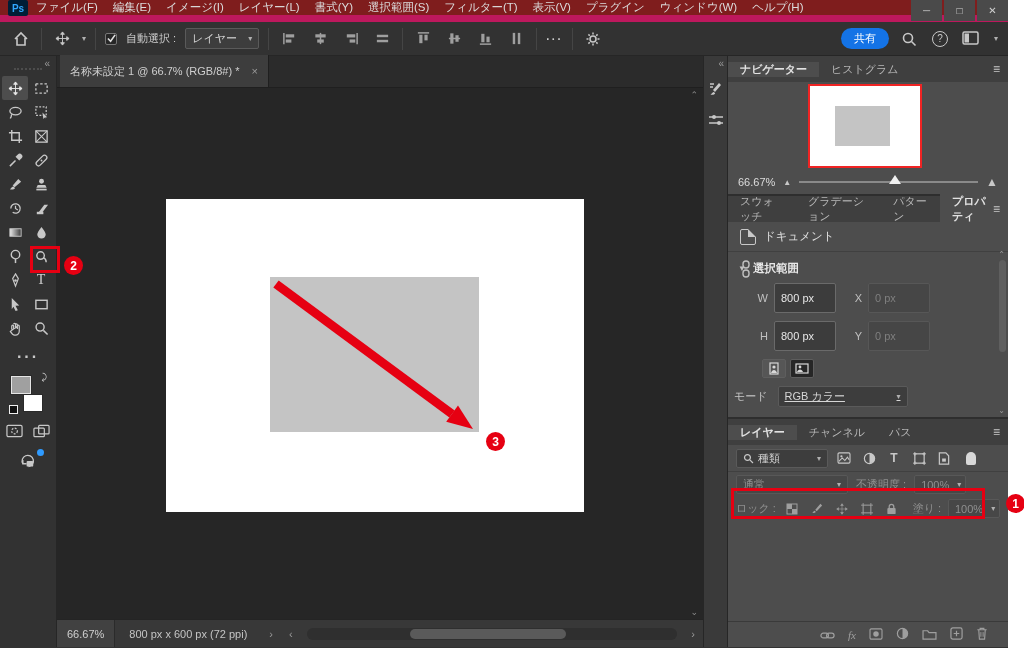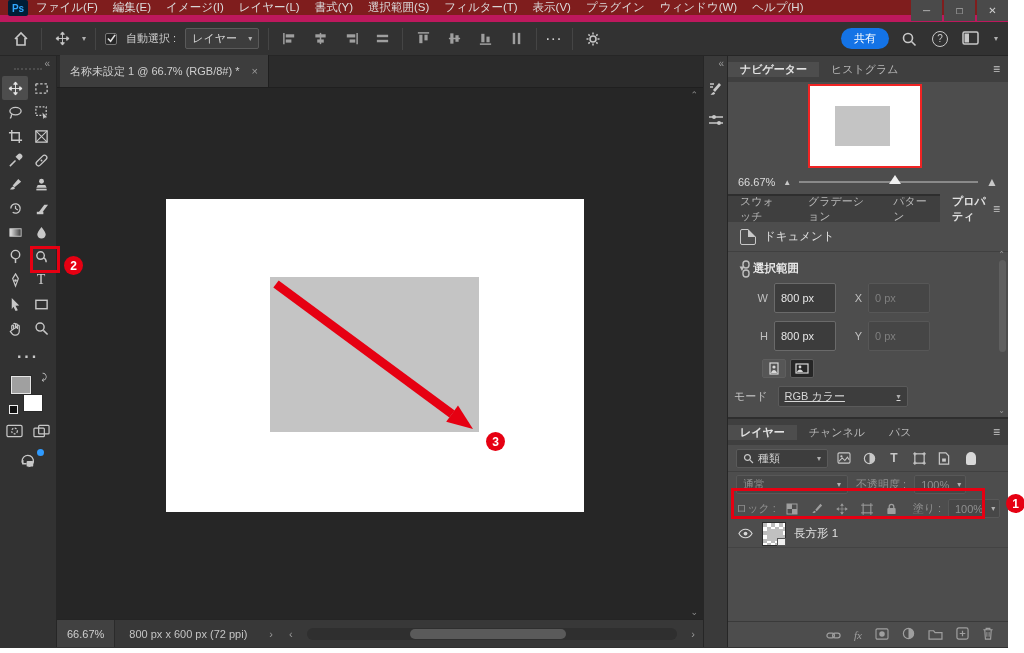--- a/index.html
+++ b/index.html
@@ -124,21 +124,21 @@
   .opbox { width:52px; height:19px; }
   .lockrow { height:23px; display:flex; align-items:center; padding:0 8px; gap:7px; font-size:11px; color:#8f8f8f; }
   .lrow { height:28px; display:flex; align-items:center; gap:8px; padding:0 8px; border-bottom:1px solid #434343; font-size:11.5px; color:#e2e2e2; }
   .eyebox { width:18px; display:flex; justify-content:center; }
   .lthumb { width:24px; height:24px; border:1px solid #2c2c2c; position:relative; background:#fff; }
   .lthumb.checker { background:repeating-conic-gradient(#ffffff 0% 25%, #bdbdbd 0% 50%); background-size:8px 8px; }
   .lshape { position:absolute; left:4px; top:6px; width:16px; height:12px; background:#c0c0c0; }
   .lbadge { position:absolute; right:-1px; bottom:-1px; width:9px; height:8px; background:#efefef; border:1px solid #555; }
   .lockico { margin-left:auto; }
   .layerfill { flex:1; }
-  .lbottom { height:26px; border-top:1px solid #3a3a3a; display:flex; align-items:center; justify-content:flex-end; gap:13px; padding:0 14px; }
+  .lbottom { height:26px; border-top:1px solid #3a3a3a; display:flex; align-items:center; justify-content:flex-end; gap:13px; padding:0 20px; }
 
   
   .ann { position:absolute; pointer-events:none; }
   .redbox { border:3px solid #e60012; }
   .badge { width:19px; height:19px; border-radius:50%; background:#e60012; color:#ffffff; font-size:12px; font-weight:bold; display:flex; align-items:center; justify-content:center; }
   svg.arrowlayer { position:absolute; left:0; top:0; pointer-events:none; }
 </style>
 </head>
 <body>
 
@@ -665,33 +665,20 @@
                 <svg width="11" height="12" viewBox="0 0 12 13">
                   <rect x="1.5" y="5.5" width="9" height="6.5" rx="1" fill="#9f9f9f"></rect>
                   <path d="M3.5 5.5V4a2.5 2.5 0 0 1 5 0v1.5" fill="none" stroke="#9f9f9f" stroke-width="1.4"></path>
                 </svg>
               </span>
           <span style="margin-left:auto">塗り :</span>
           <span class="dropdown dd-dis opbox">
             <span>100%</span>
                 <span class="chev">▾</span>
           </span>
-        </div>
-        <div class="lrow">
-          <span class="eyebox">
-            <svg width="15" height="11" viewBox="0 0 16 11">
-                  <path d="M1 5.5C3 2 5.3 1 8 1s5 1 7 4.5C13 9 10.7 10 8 10S3 9 1 5.5z" fill="none" stroke="#d8d8d8" stroke-width="1.2"></path>
-                  <circle cx="8" cy="5.5" r="2" fill="#d8d8d8"></circle>
-                </svg>
-          </span>
-          <span class="lthumb checker">
-            <span class="lshape"></span>
-            <span class="lbadge"></span>
-          </span>
-          <span>長方形 1</span>
         </div>
         <div class="layerfill"></div>
         <div class="lbottom">
           <span><svg width="15" height="9" viewBox="0 0 16 9">
                   <rect x="1" y="2" width="8" height="5" rx="2.5" fill="none" stroke="#9f9f9f" stroke-width="1.3"></rect>
                   <rect x="7" y="2" width="8" height="5" rx="2.5" fill="none" stroke="#9f9f9f" stroke-width="1.3"></rect>
                 </svg></span>
           <span style="color:#9f9f9f;font-size:11px;font-style:italic;font-family:'Liberation Serif','DejaVu Serif',serif">fx</span>
           <span><svg width="14" height="12" viewBox="0 0 16 14">
                   <rect x="1" y="1" width="14" height="12" rx="1.5" fill="none" stroke="#9f9f9f" stroke-width="1.3"></rect>

